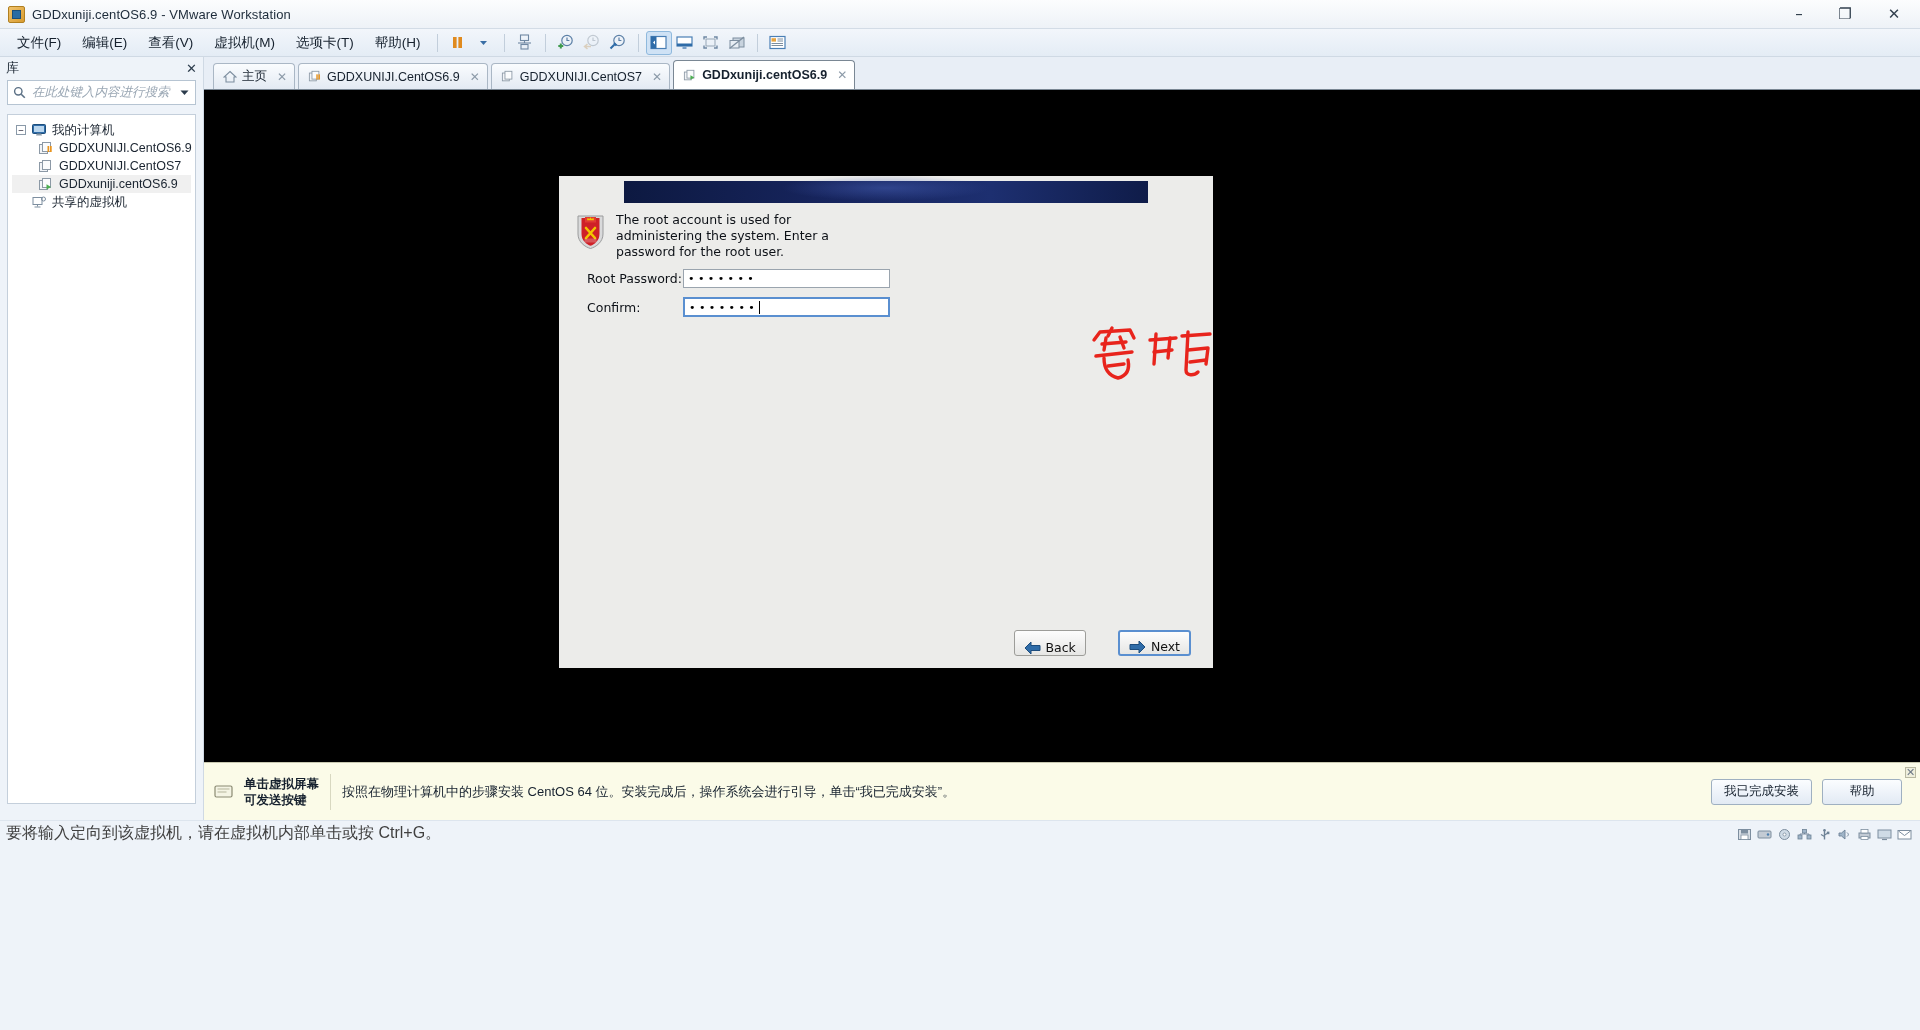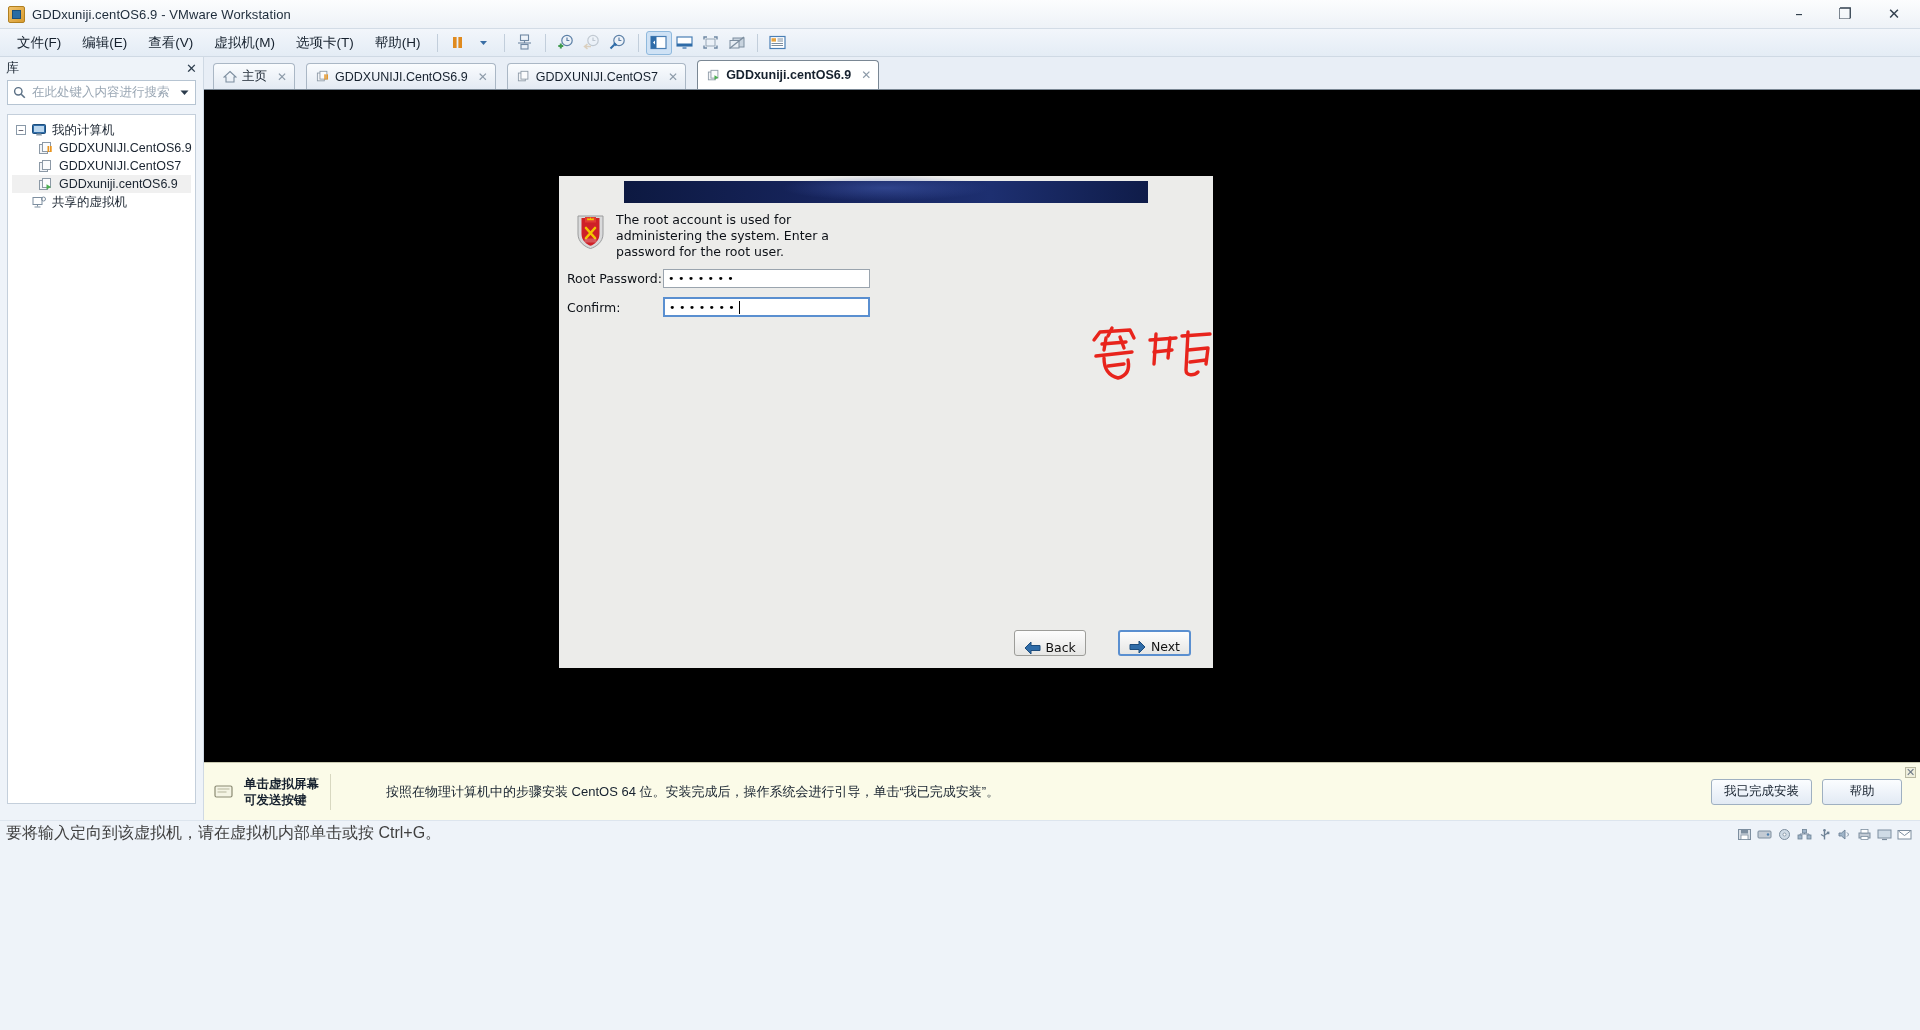--- a/index.html
+++ b/index.html
@@ -64,21 +64,21 @@
     position: absolute; left: 0; top: 57px; width: 204px; height: 763px;
     background: #eef3f9; border-right: 1px solid #cfd9e4;
   }
   #lib-header {
     height: 22px; display: flex; align-items: center; padding: 0 6px;
     font-size: 13px; color: #17222f;
   }
   #lib-close { margin-left: auto; font-size: 13px; color: #2c3c4c; }
   #lib-search {
     margin: 1px 7px 0 7px; height: 25px; background: #fff;
-    border: 1px solid #b6c4d2; display: flex; align-items: center; padding: 0 5px;
+    border: 1px solid #b6c4d2; display: flex; align-items: center; padding: 0 5px; font-style: italic;
   }
   #lib-search-text { font-size: 12.5px; color: #9aa7b4; margin-left: 6px; flex: 1; }
   #lib-tree {
     margin: 9px 7px 0 7px; height: 690px; background: #fff;
     border: 1px solid #c4cfdb; padding: 6px 4px; overflow: hidden;
   }
   .tree-row {
     display: flex; align-items: center; height: 18px; font-size: 12.5px;
     color: #1a2430; white-space: nowrap;
   }
@@ -92,21 +92,21 @@
   }
   .tree-ico { width: 16px; height: 15px; margin-right: 5px; flex: none; position: relative; }
 
   
   #tabstrip {
     position: absolute; left: 204px; top: 57px; width: 1716px; height: 33px;
     background: #e8eef6; border-bottom: 1px solid #7a8794;
     display: flex; align-items: flex-end;
   }
   .tab {
-    height: 26px; margin-right: 11px; display: flex; align-items: center;
+    height: 26px; margin-right: 3px; display: flex; align-items: center;
     padding: 0 7px 0 9px; font-size: 12.5px; color: #16212e;
     background: linear-gradient(#fafcfe,#e3eaf3);
     border: 1px solid #aab7c5; border-bottom: none;
     border-radius: 4px 4px 0 0; white-space: nowrap;
   }
   .tab:first-child { margin-left: 9px; }
   .tab.active {
     background: #fff; height: 29px; font-weight: bold; border-color: #7a8794;
   }
   .tab-ico { width: 14px; height: 13px; margin-right: 5px; flex: none; position: relative; }
@@ -134,21 +134,21 @@
   #inst-note { display: flex; padding: 0 16px; }
   #centos-shield {
     width: 31px; height: 36px; flex: none; margin-right: 10px; margin-top: 2px;
     position: relative;
   }
   #inst-note-text {
     font-size: 12.5px; line-height: 16px; color: #0d1117; width: 250px;
     font-family: "DejaVu Sans", sans-serif;
   }
   .field-row {
-    display: flex; align-items: center; padding: 0 8px; margin-top: 9px;
+    display: flex; align-items: center; padding: 0 28px; margin-top: 9px;
   }
   .field-label {
     font-size: 12.5px; color: #0d1117; width: 96px; flex: none;
     font-family: "DejaVu Sans", sans-serif;
   }
   .pw-input {
     width: 207px; height: 19px; background: #fff; border: 1px solid #9aa4ae;
     display: flex; align-items: center; padding: 0 4px; position: relative;
   }
   .pw-input.focused { border: 2px solid #5a8fd0; height: 20px; }
@@ -182,21 +182,21 @@
   #notifybar {
     position: absolute; left: 204px; top: 762px; width: 1716px; height: 58px;
     background: #fbfbe8; border-top: 1px solid #c8c8b0;
     display: flex; align-items: center;
   }
   #nb-icon { width: 22px; height: 16px; margin-left: 10px; margin-right: 8px; flex: none; position: relative; }
   #nb-left {
     font-size: 12.5px; line-height: 16px; color: #16212e; font-weight: bold; white-space: nowrap;
   }
   #nb-div { width: 1px; height: 36px; background: #d8d8c0; margin: 0 11px; }
-  #nb-text { font-size: 13px; color: #16212e; margin-left: 44px; }
+  #nb-text { font-size: 13px; color: #16212e; }
   #nb-buttons { margin-left: auto; display: flex; align-items: center; padding-right: 18px; }
   .nb-btn {
     height: 26px; min-width: 80px; padding: 0 12px;
     background: linear-gradient(#fbfdff,#e2eaf4); border: 1px solid #9fb0c1;
     border-radius: 3px; font-size: 12.5px; color: #16212e;
     display: flex; align-items: center; justify-content: center; margin-left: 10px;
   }
   #nb-x { position: absolute; right: 4px; top: 4px; font-size: 11px; color: #6d7886;
           width: 11px; height: 11px; border: 1px solid #b9b9a2; background:#efefdc;
           display:flex; align-items:center; justify-content:center; line-height:1; }

